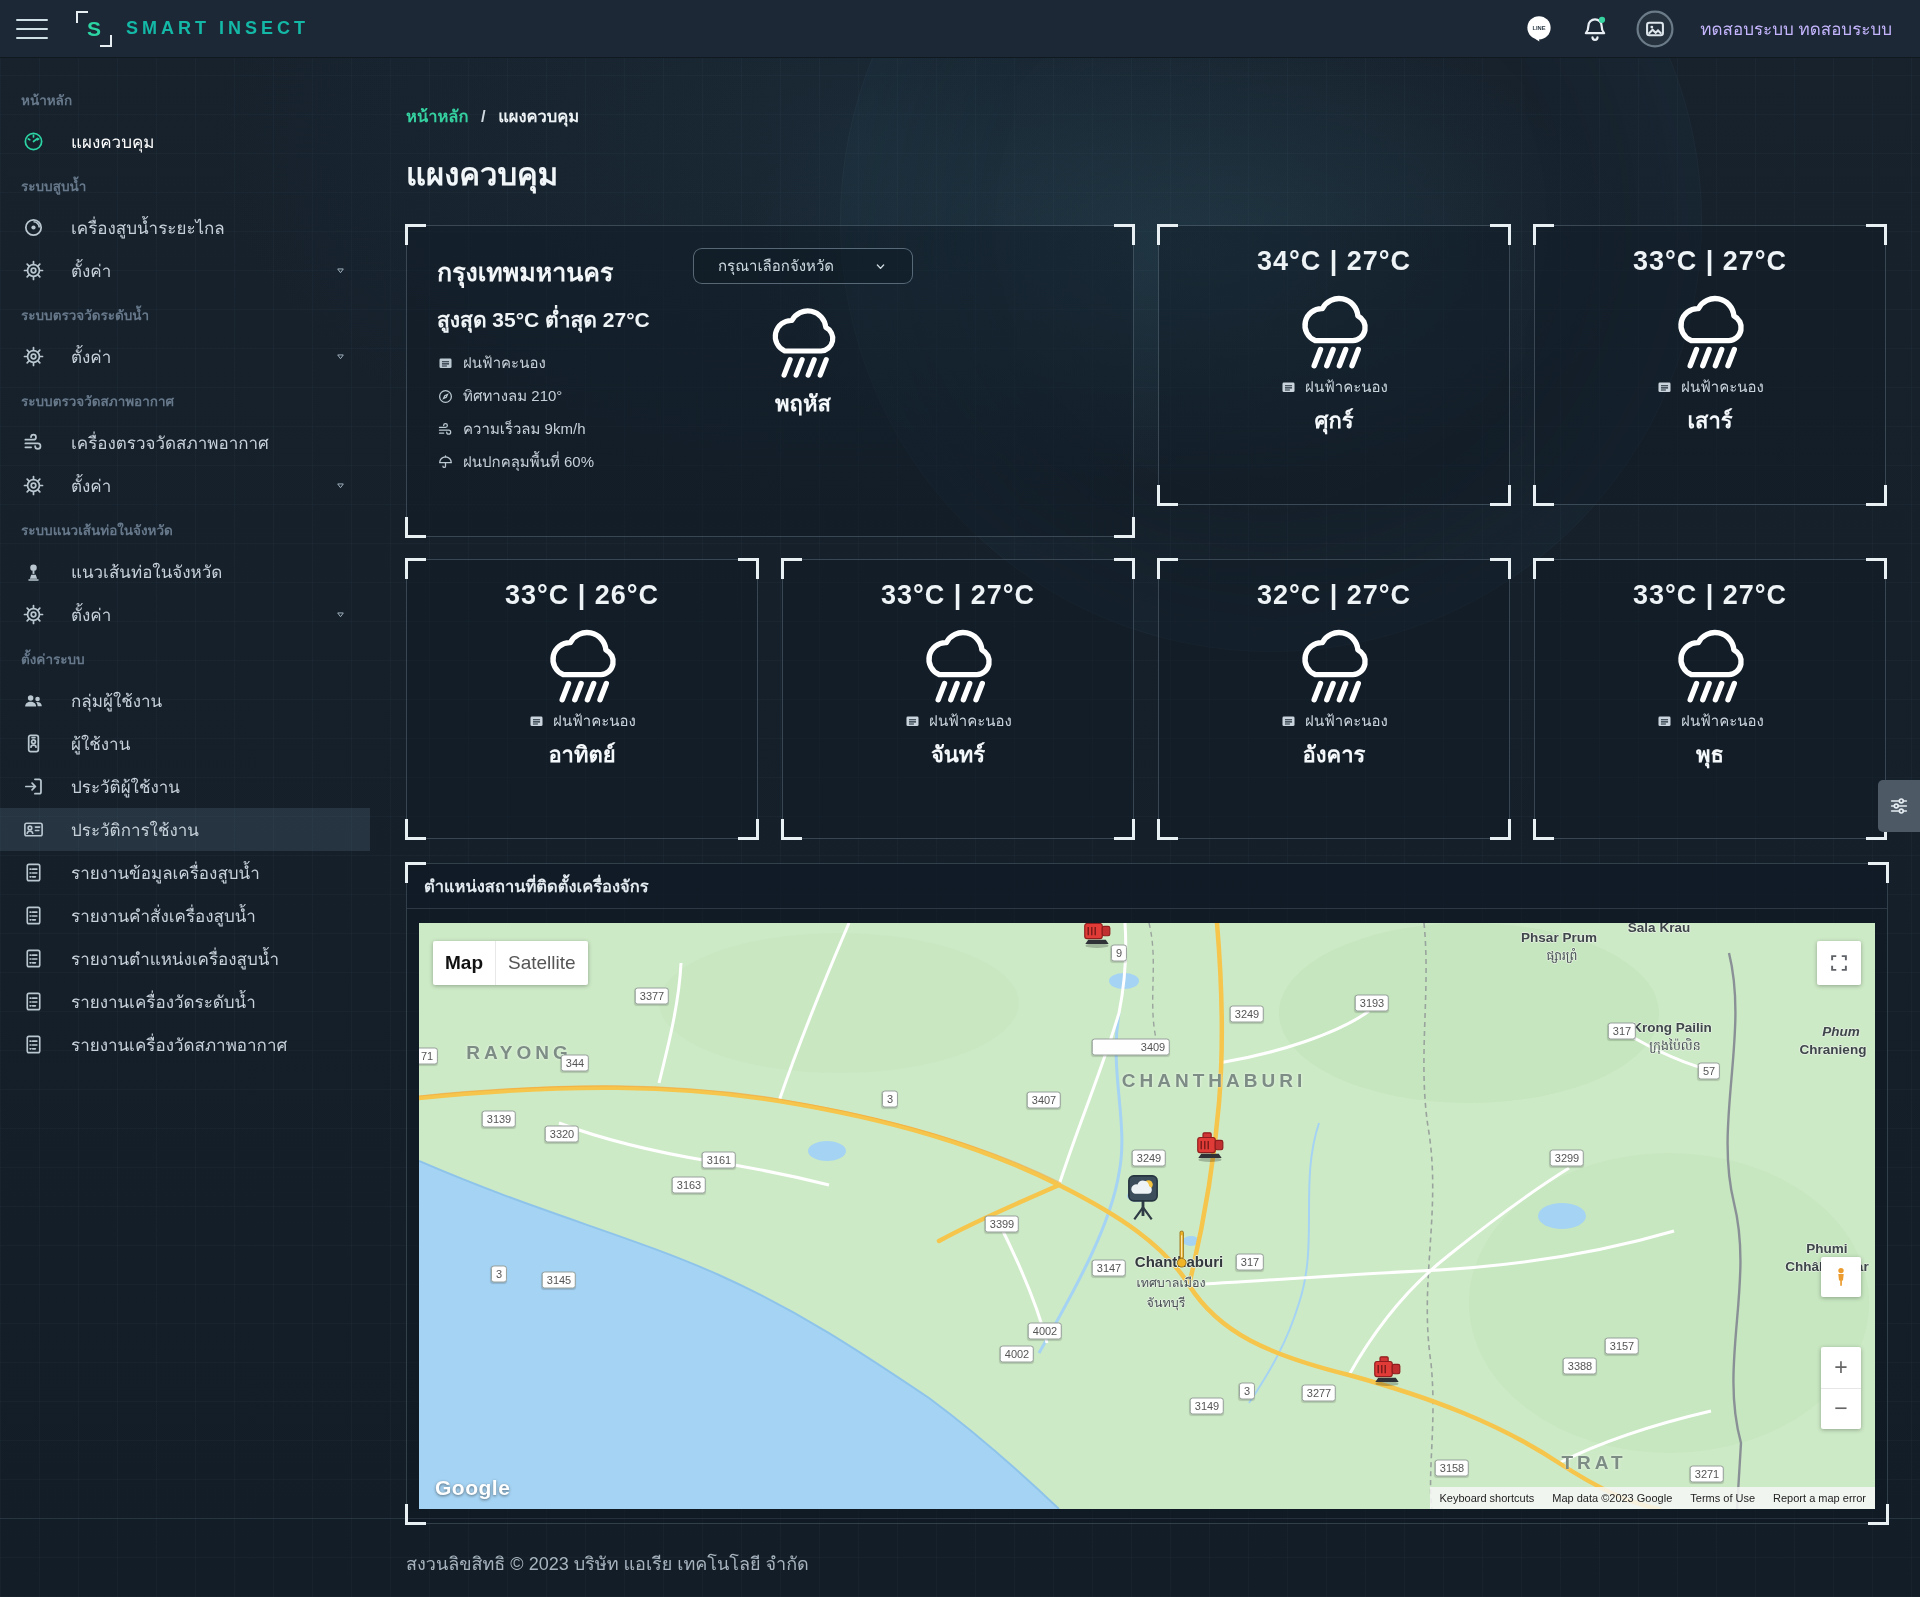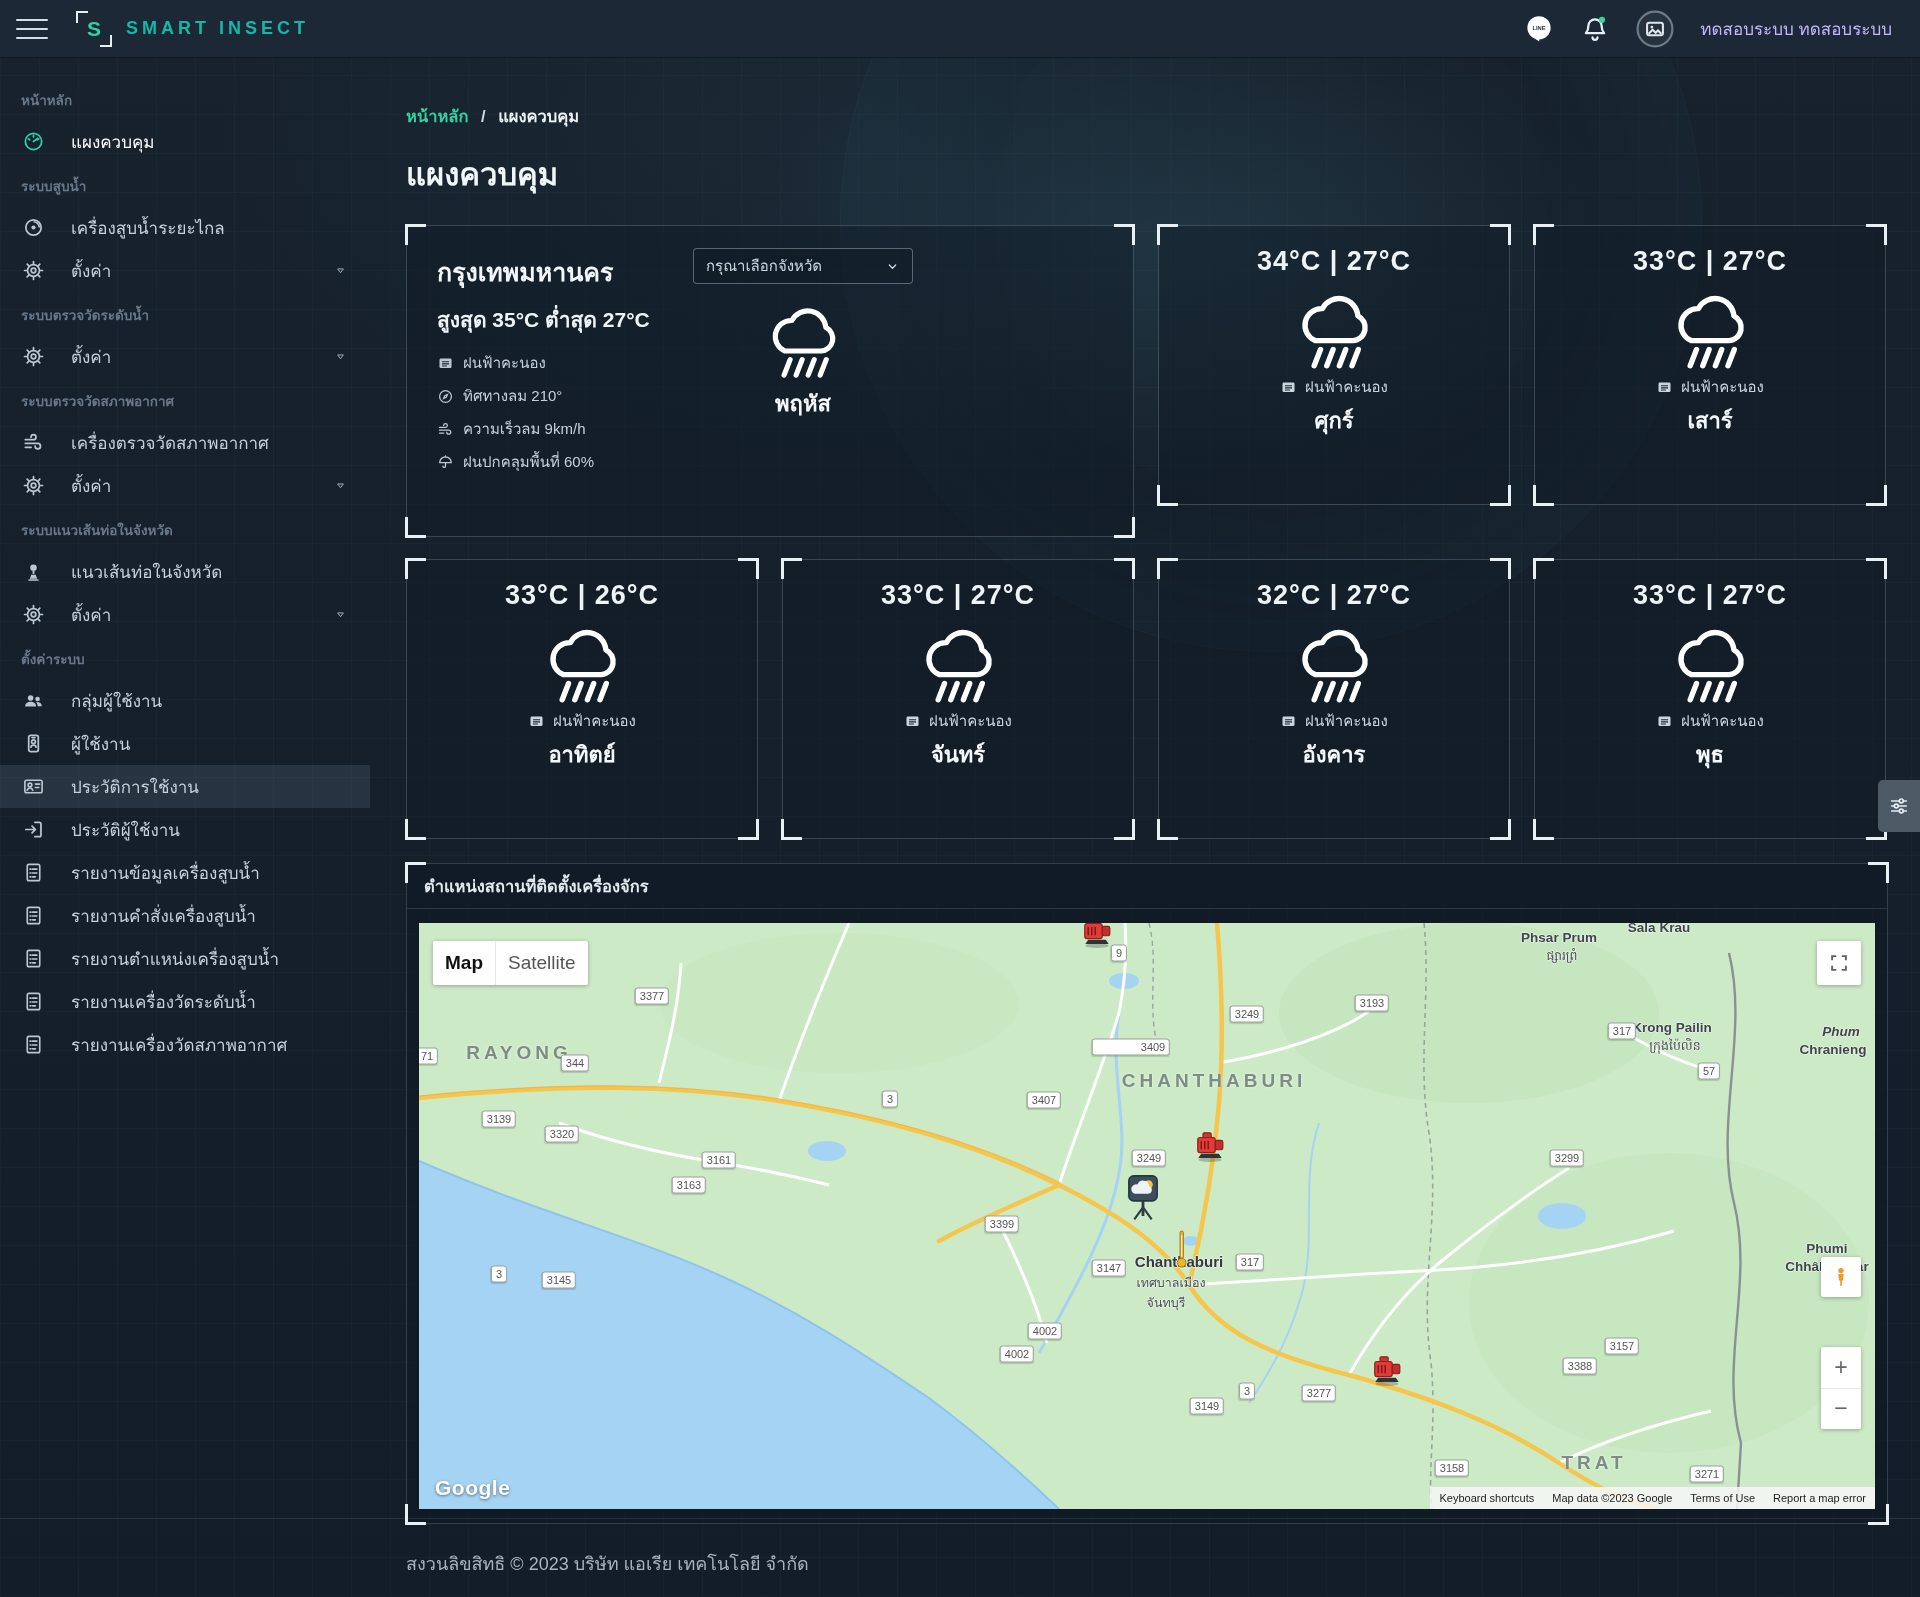--- a/index.html
+++ b/index.html
@@ -57,22 +57,22 @@
   .cloud{width:104px;height:90px;margin:6px auto 2px;color:#fff;display:block;}
   .cond{display:flex;justify-content:center;align-items:center;gap:8px;font-size:15px;color:#c9d4dc;}
   .cond .cic{width:17px;height:17px;color:#c9d4dc;}
   .dayname{margin-top:4px;font-size:22px;font-weight:bold;color:#f4f8fa;}
   .bigcard{padding:26px 30px;}
   .prov{font-size:25px;font-weight:bold;color:#f2f6f8;margin-bottom:11px;}
   .minmax{font-size:21px;font-weight:bold;color:#eef3f6;margin-bottom:15px;}
   .wline{display:flex;align-items:center;gap:9px;font-size:15px;color:#c5d0d8;margin-bottom:9px;}
   .wline .cic{width:17px;height:17px;color:#bcc9d2;}
   .bc-right{position:absolute;left:286px;top:22px;width:220px;text-align:center;}
-  .select{display:flex;align-items:center;justify-content:space-between;height:34px;padding:0 12px;
-    border:1px solid rgba(172,196,212,.45);border-radius:4px;color:#ccd7de;font-size:15px;background:rgba(8,18,28,.25);cursor:pointer;}
+  .select{display:flex;align-items:center;justify-content:space-between;height:34px;padding:0 24px;
+    border:1px solid rgba(172,196,212,.45);border-radius:9px;color:#ccd7de;font-size:15px;background:rgba(8,18,28,.25);cursor:pointer;}
   .select .cic{width:15px;height:15px;color:#cdd8de;}
   .bc-right .cloud{width:100px;height:86px;margin:12px auto 0;}
   
   .map-outer{position:relative;width:1480px;background:rgba(13,23,33,.5);border:1px solid rgba(170,195,212,.22);padding-bottom:14px;}
   .map-head{height:44px;display:flex;align-items:center;padding:0 17px;font-size:16.5px;font-weight:bold;color:#e2eaef;
     background:rgba(18,28,40,.55);border-bottom:1px solid rgba(170,195,212,.18);}
   .map{position:relative;margin:14px 12px 0;height:586px;background:#cdeac6;overflow:hidden;}
   .geo{position:absolute;left:0;top:0;}
   .badge{position:absolute;transform:translate(-50%,-50%);background:#fefefe;border:1px solid #98a29d;border-radius:3px;
     font-size:11px;line-height:13px;color:#555;padding:1px 4px;box-shadow:0 1px 1px rgba(0,0,0,.15);white-space:nowrap;z-index:3;}
@@ -375,31 +375,31 @@
           <use href="#i-users"></use>
         </svg>
         <span>กลุ่มผู้ใช้งาน</span>
       </div>
       <div class="s-item">
         <svg class="sic">
           <use href="#i-idbadge"></use>
         </svg>
         <span>ผู้ใช้งาน</span>
       </div>
+      <div class="s-item">
+        <svg class="sic">
+          <use href="#i-signin"></use>
+        </svg>
+        <span>ประวัติผู้ใช้งาน</span>
+      </div>
       <div class="s-item hl">
         <svg class="sic">
           <use href="#i-contact"></use>
         </svg>
         <span>ประวัติการใช้งาน</span>
-      </div>
-      <div class="s-item">
-        <svg class="sic">
-          <use href="#i-signin"></use>
-        </svg>
-        <span>ประวัติผู้ใช้งาน</span>
       </div>
       <div class="s-item">
         <svg class="sic">
           <use href="#i-report"></use>
         </svg>
         <span>รายงานข้อมูลเครื่องสูบน้ำ</span>
       </div>
       <div class="s-item">
         <svg class="sic">
           <use href="#i-report"></use>

